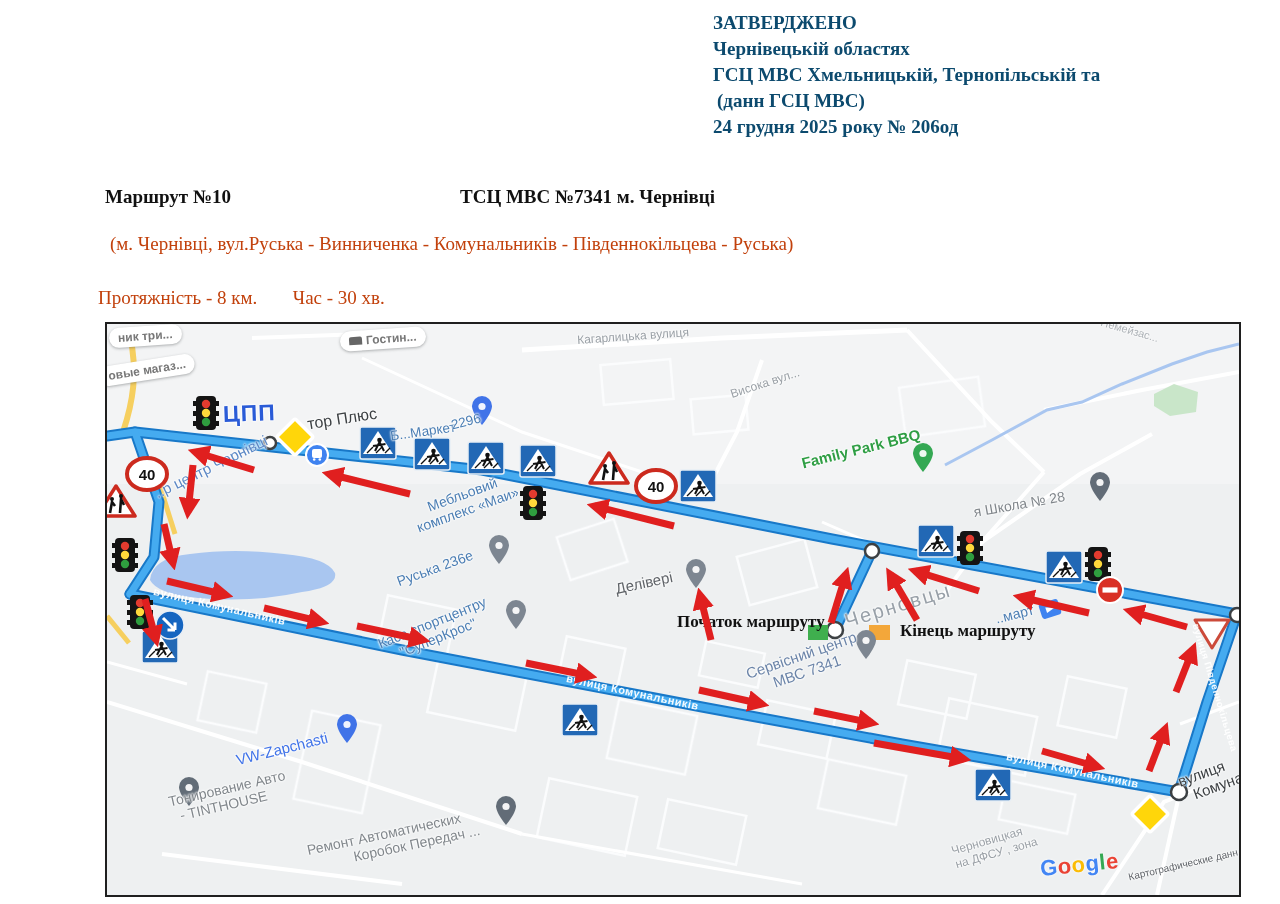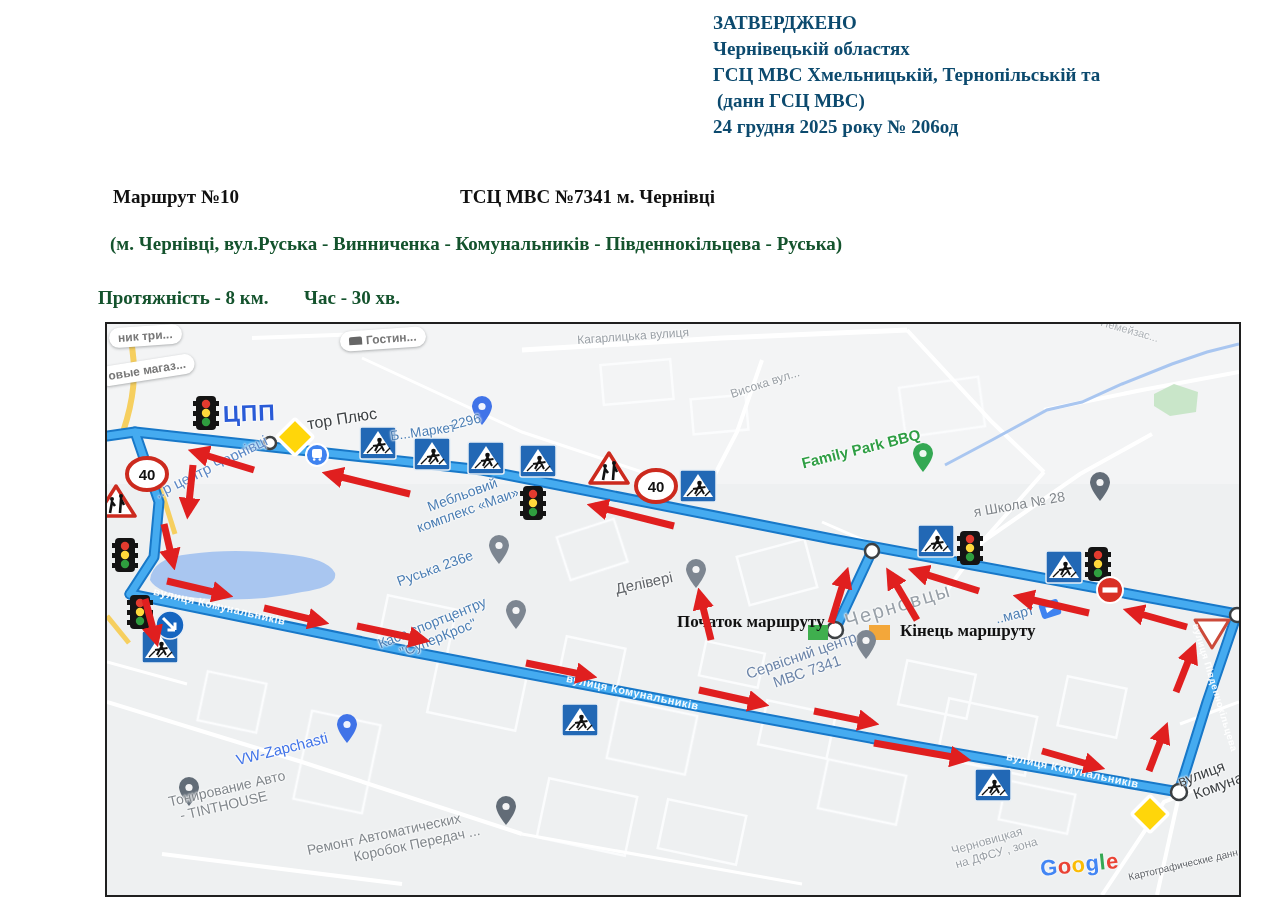--- a/index.html
+++ b/index.html
@@ -1,20 +1,20 @@
 <!DOCTYPE html>
 <html><head>
 <meta charset="utf-8">
 <style>
   html,body{margin:0;padding:0;background:#fff;}
   #page{position:relative;width:1280px;height:904px;background:#ffffff;overflow:hidden;
         font-family:"Liberation Serif",serif;color:#1a1a1a;}
   .hdr{position:absolute;left:713px;top:10px;width:560px;font-weight:bold;font-size:19px;line-height:26px;color:#0c4a6e;}
   .rowline{position:absolute;font-weight:bold;font-size:19px;color:#111;white-space:nowrap;}
-  .plain{position:absolute;font-size:19px;color:#14532d;white-space:nowrap;font-weight:bold;}
+  .plain{position:absolute;font-size:19px;color:#c2410c;white-space:nowrap;font-weight:normal;}
   
   #map{position:absolute;left:105px;top:322px;width:1132px;height:571px;border:2px solid #1f1f1f;
        background:#eef0f1;overflow:hidden;font-family:"Liberation Sans",sans-serif;}
   #map svg{position:absolute;left:0;top:0;}
   .ml{position:absolute;white-space:nowrap;pointer-events:none;
       text-shadow:0 0 2px #fff,0 0 2px #fff,0 0 3px #fff;}
   .pill{position:absolute;background:#fff;border-radius:11px;box-shadow:0 1px 3px rgba(60,64,67,.4);
         color:#777;font-weight:bold;font-size:12px;padding:3px 9px;white-space:nowrap;}
   .onroad{color:#fff;font-size:11px;font-weight:bold;letter-spacing:.5px;
           text-shadow:none;opacity:.95;}
@@ -28,21 +28,21 @@
 <div id="page">
 
   <div class="hdr">
     <div>ЗАТВЕРДЖЕНО</div>
     <div>Чернівецькій областях</div>
     <div>ГСЦ МВС Хмельницькій, Тернопільській та</div>
     <div style="padding-left:4px">(данн  ГСЦ МВС)</div>
     <div>24 грудня 2025 року № 206од</div>
   </div>
 
-  <div class="rowline" style="left:113px;top:186px;">Маршрут №10</div>
+  <div class="rowline" style="left:105px;top:186px;">Маршрут №10</div>
   <div class="rowline" style="left:460px;top:186px;">ТСЦ МВС №7341 м. Чернівці</div>
 
   <div class="plain" style="left:110px;top:233px;">(м. Чернівці, вул.Руська - Винниченка - Комунальників - Південнокільцева - Руська)</div>
   <div class="plain" style="left:98px;top:287px;">
     <span>Протяжність - 8 км.</span>
     <span style="display:inline-block;width:26px;"></span>
     <span>Час - 30 хв.</span>
   </div>
 
   <div id="map">

